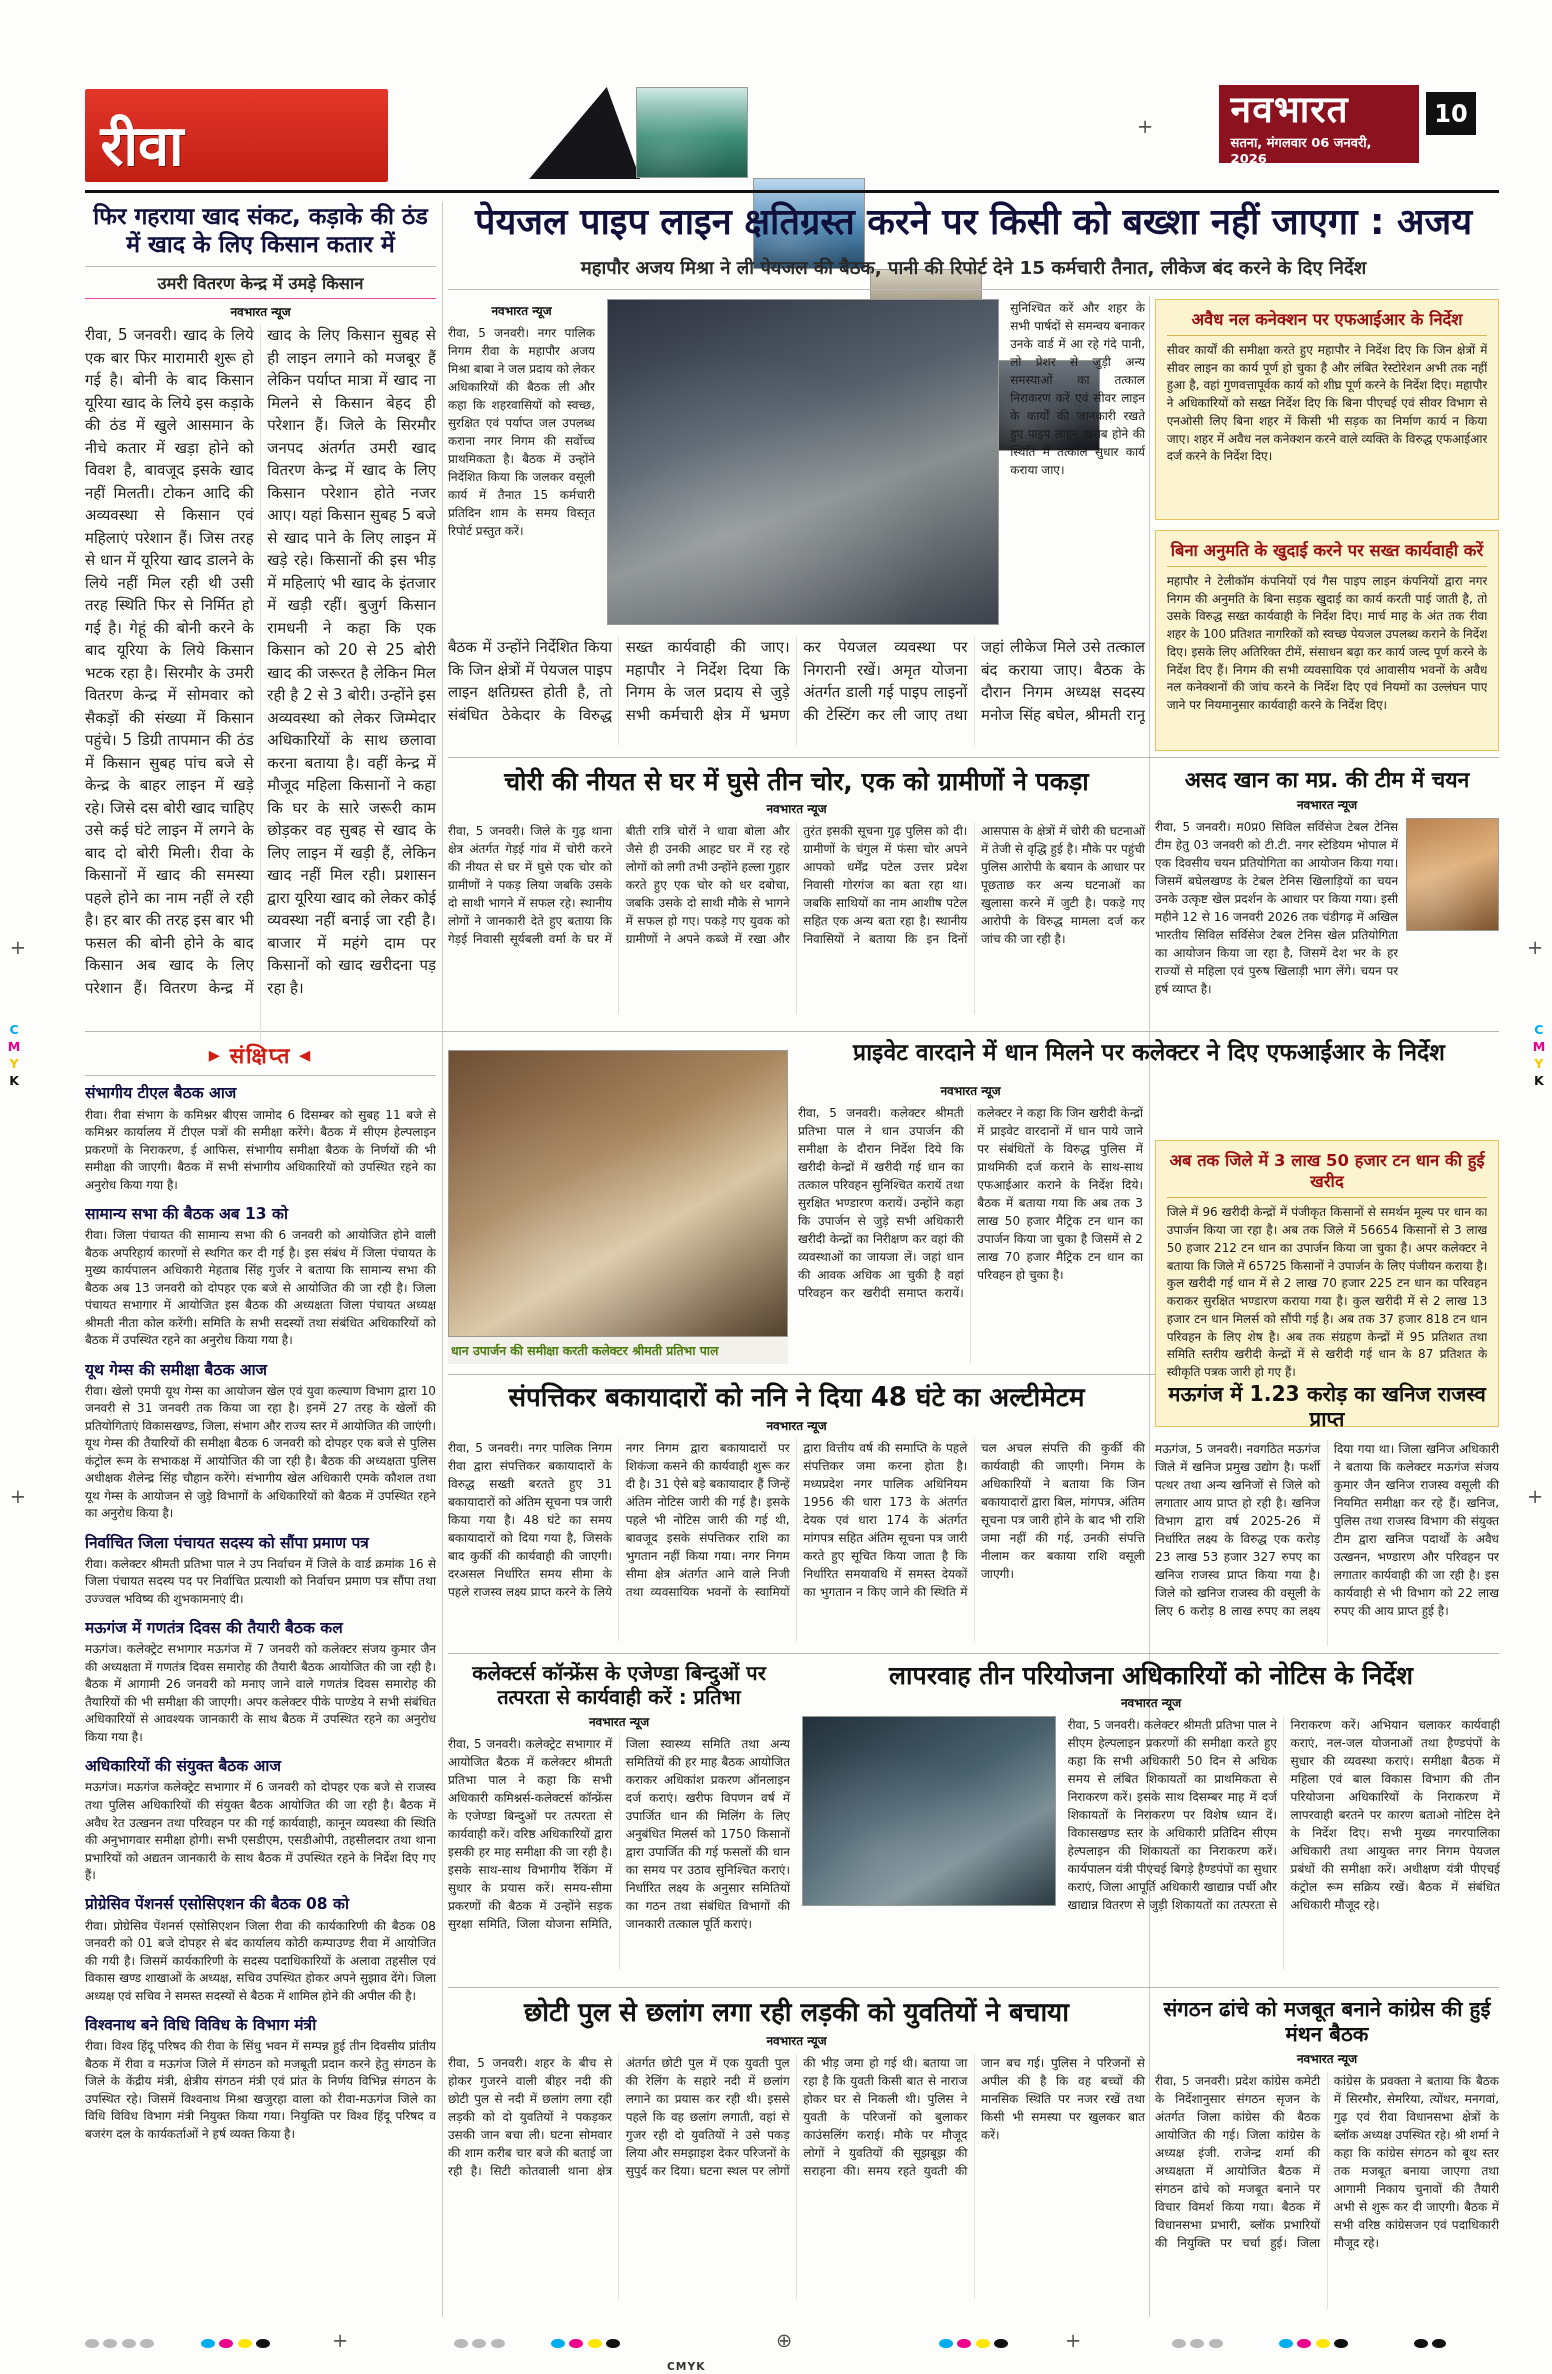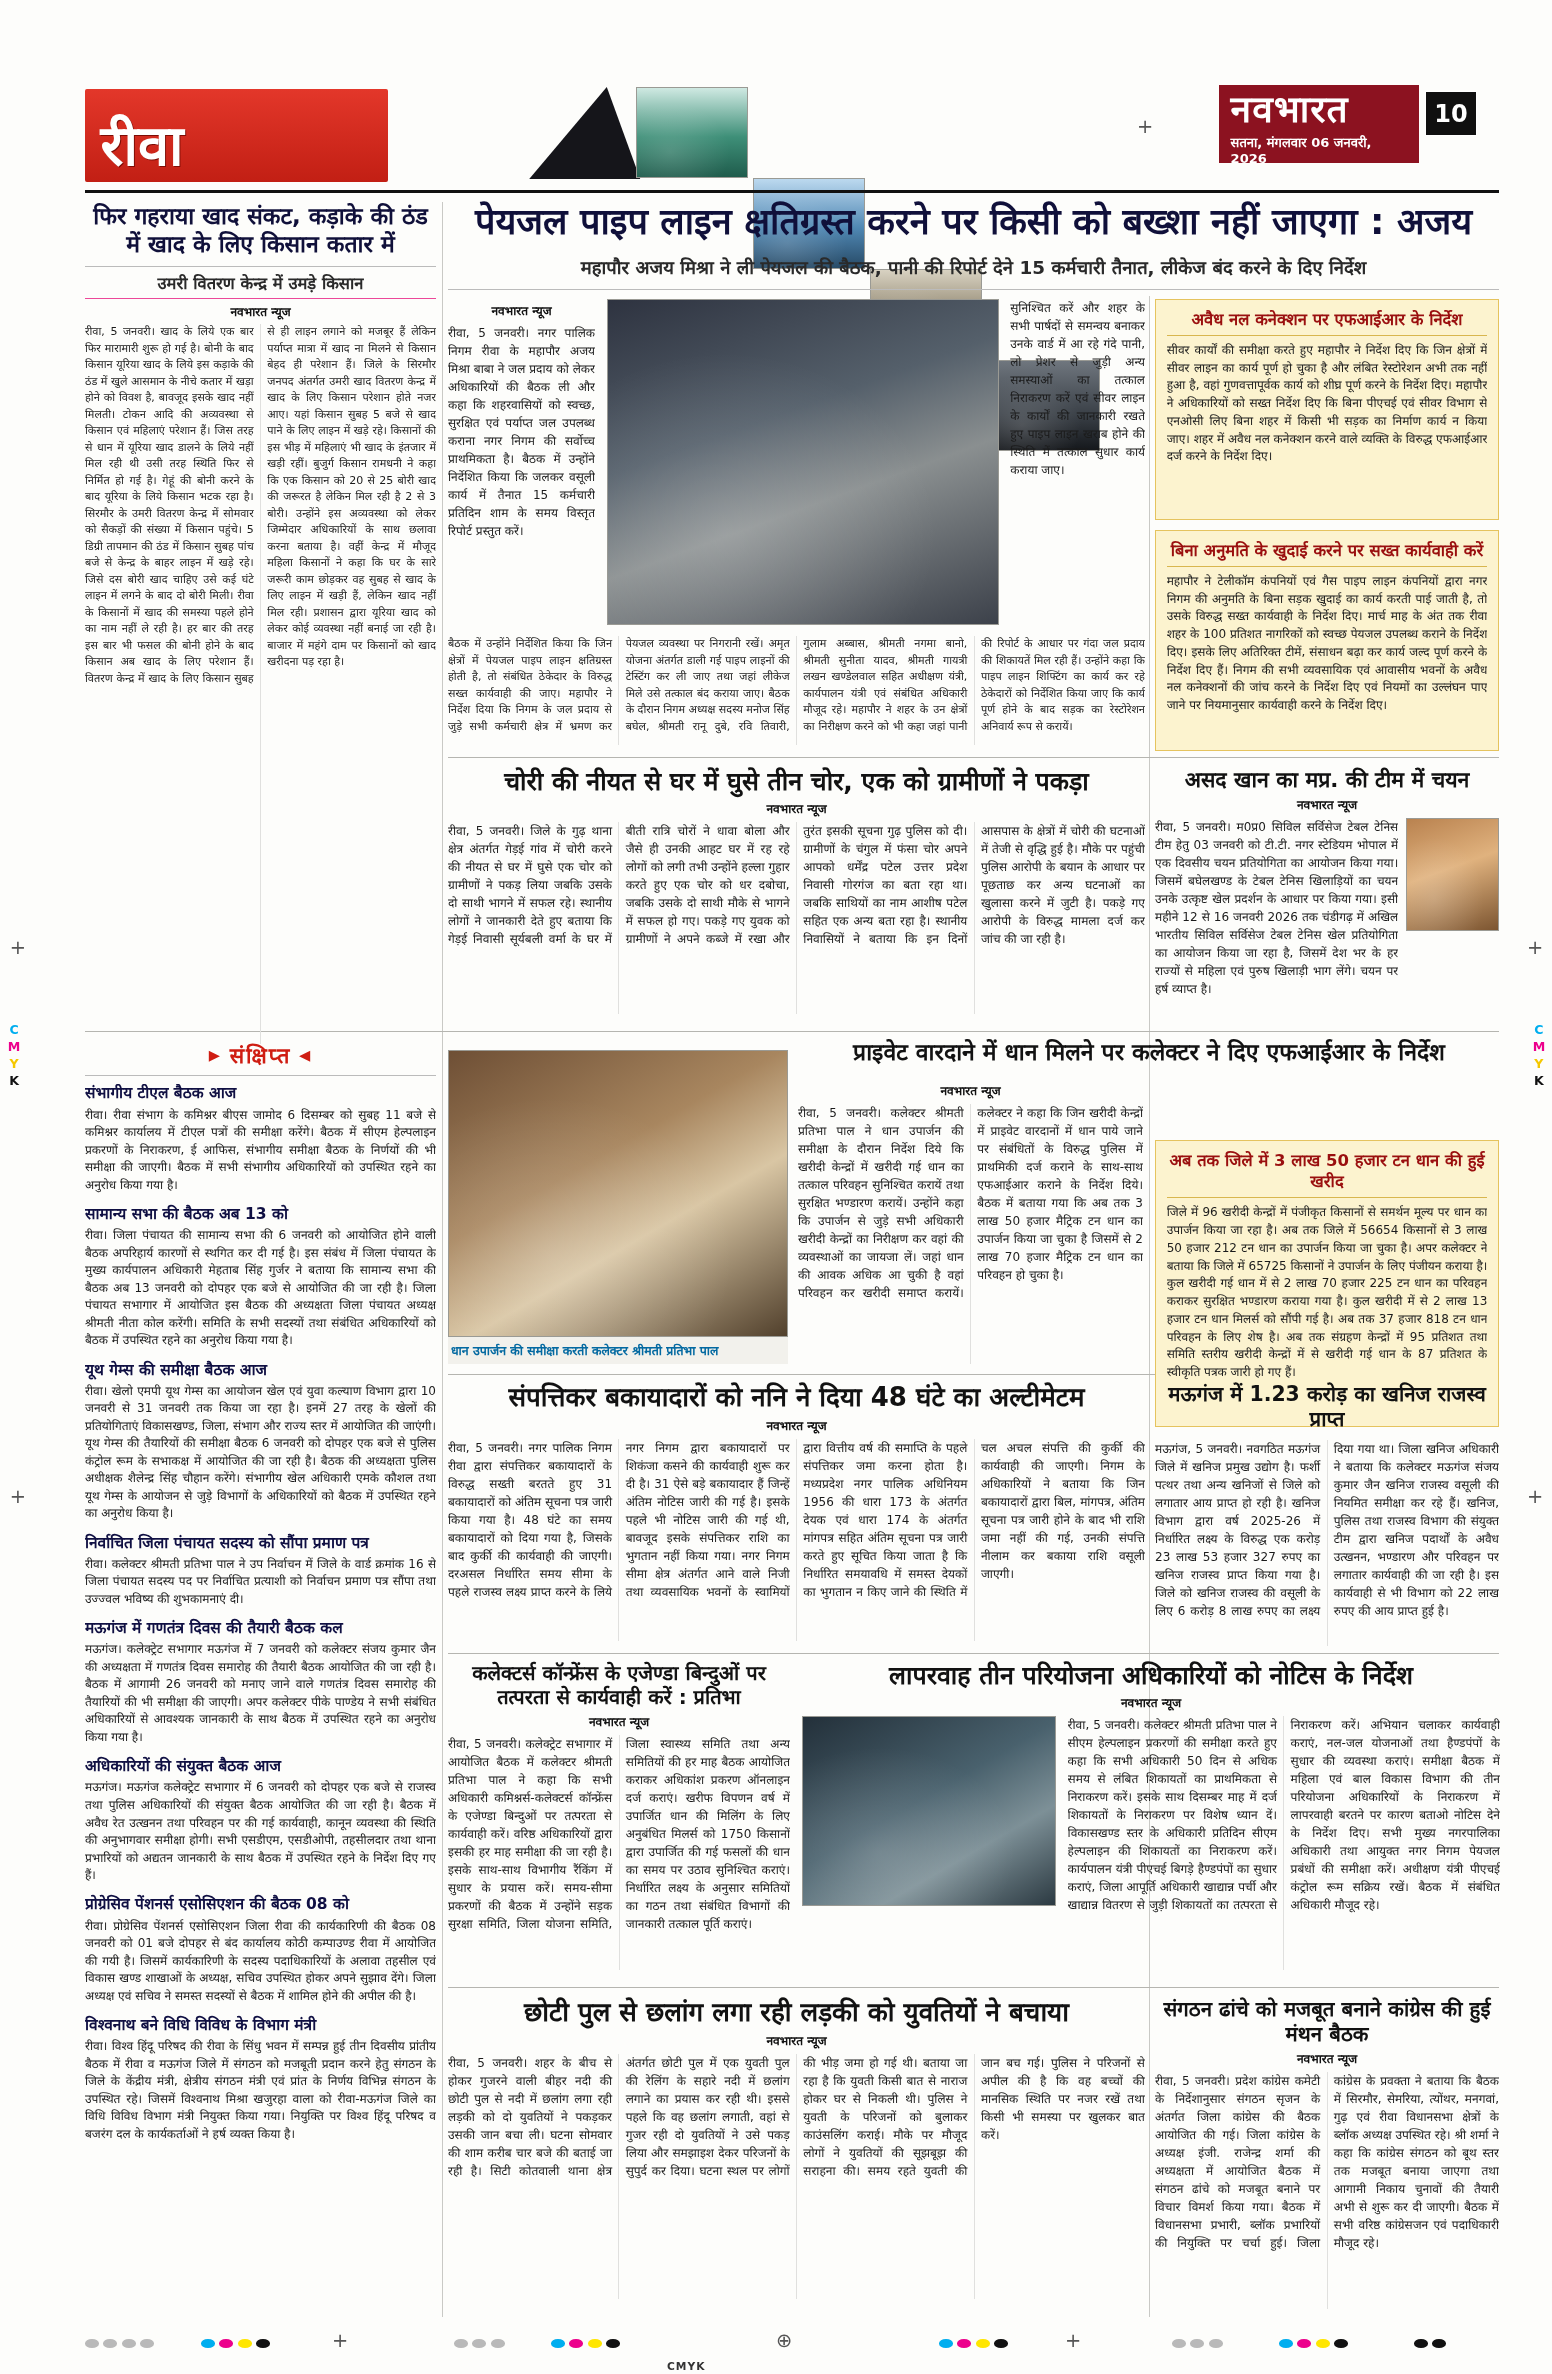--- a/index.html
+++ b/index.html
@@ -7,21 +7,21 @@
   body { font-family:"DejaVu Sans", sans-serif; }
   .page { position:relative; width:1553px; height:2375px; background:#fdfdfb; margin:0 auto; overflow:hidden; }
   .abs { position:absolute; }
 
   
   .hl { font-weight:700; color:#10103a; line-height:1.22; }
   .black { color:#121212; }
   .center { text-align:center; }
   .sub { font-weight:700; color:#2a2a2a; text-align:center; }
   .src { text-align:center; font-weight:700; font-size:12px; color:#111; margin:2.9px 0 4.9px; }
-  .bt { font-size:11px; line-height:1.5; text-align:justify; color:#1b1b1b; overflow:hidden; }
+  .bt { font-size:15px; line-height:1.5; text-align:justify; color:#1b1b1b; overflow:hidden; }
   .c2 { column-count:2; column-gap:13.6px; column-rule:1px solid #e0e0de; }
   .c4 { column-count:4; column-gap:13.6px; column-rule:1px solid #e0e0de; }
 
   
   .vr { position:absolute; width:1px; background:#c9c9c5; }
   .hr { position:absolute; height:1px; background:#b5b5b0; }
   .hr-bold { position:absolute; height:2.9px; background:#111; }
 
   
   .region-box { background:linear-gradient(180deg,#e3372a,#c21f14); color:#fff; font-weight:700;
@@ -54,21 +54,21 @@
              border-bottom:1px solid #d8b64f; padding-bottom:4.9px; margin-bottom:5.8px; }
   .ybox .bt { font-size:12px; line-height:1.48; }
 
   
   .briefs-head { color:#cf1d12; font-weight:700; font-size:21.3px; text-align:center; letter-spacing:1.9px; }
   .briefs-head .mk { font-size:14.6px; vertical-align:2.9px; padding:0 7.8px; }
   .brief { margin-bottom:10.7px; }
   .brief h4 { font-size:15.5px; color:#101043; line-height:1.25; margin-bottom:2.9px; }
   .brief .bt { font-size:12px; line-height:1.46; }
 
-  .cap { font-size:12.4px; font-weight:700; color:#0369a1; padding:4.9px 2.9px; background:#f2f1ec; }
+  .cap { font-size:12.4px; font-weight:700; color:#4d7c0f; padding:4.9px 2.9px; background:#f2f1ec; }
 
   
   .edge-cmyk span { display:block; font-size:12.6px; font-weight:700; line-height:1.35; text-align:center; }
   .ink-c { color:#00aeef; } .ink-m { color:#ec008c; } .ink-y { color:#f5c800; } .ink-k { color:#111; }
   .dot { display:inline-block; width:13.6px; height:8.7px; border-radius:50%; margin-right:4.9px; }
   .dot.gray { background:#b9b9b9; }
   .dot.c { background:#00aeef; } .dot.m { background:#ec008c; } .dot.y { background:#ffe600; } .dot.k { background:#111; }
   .plus { color:#555; font-size:19.4px; font-weight:400; }
   .cmyk-label { font-size:10.7px; font-weight:700; color:#333; letter-spacing:1px;margin-top:25px; }
 </style>

